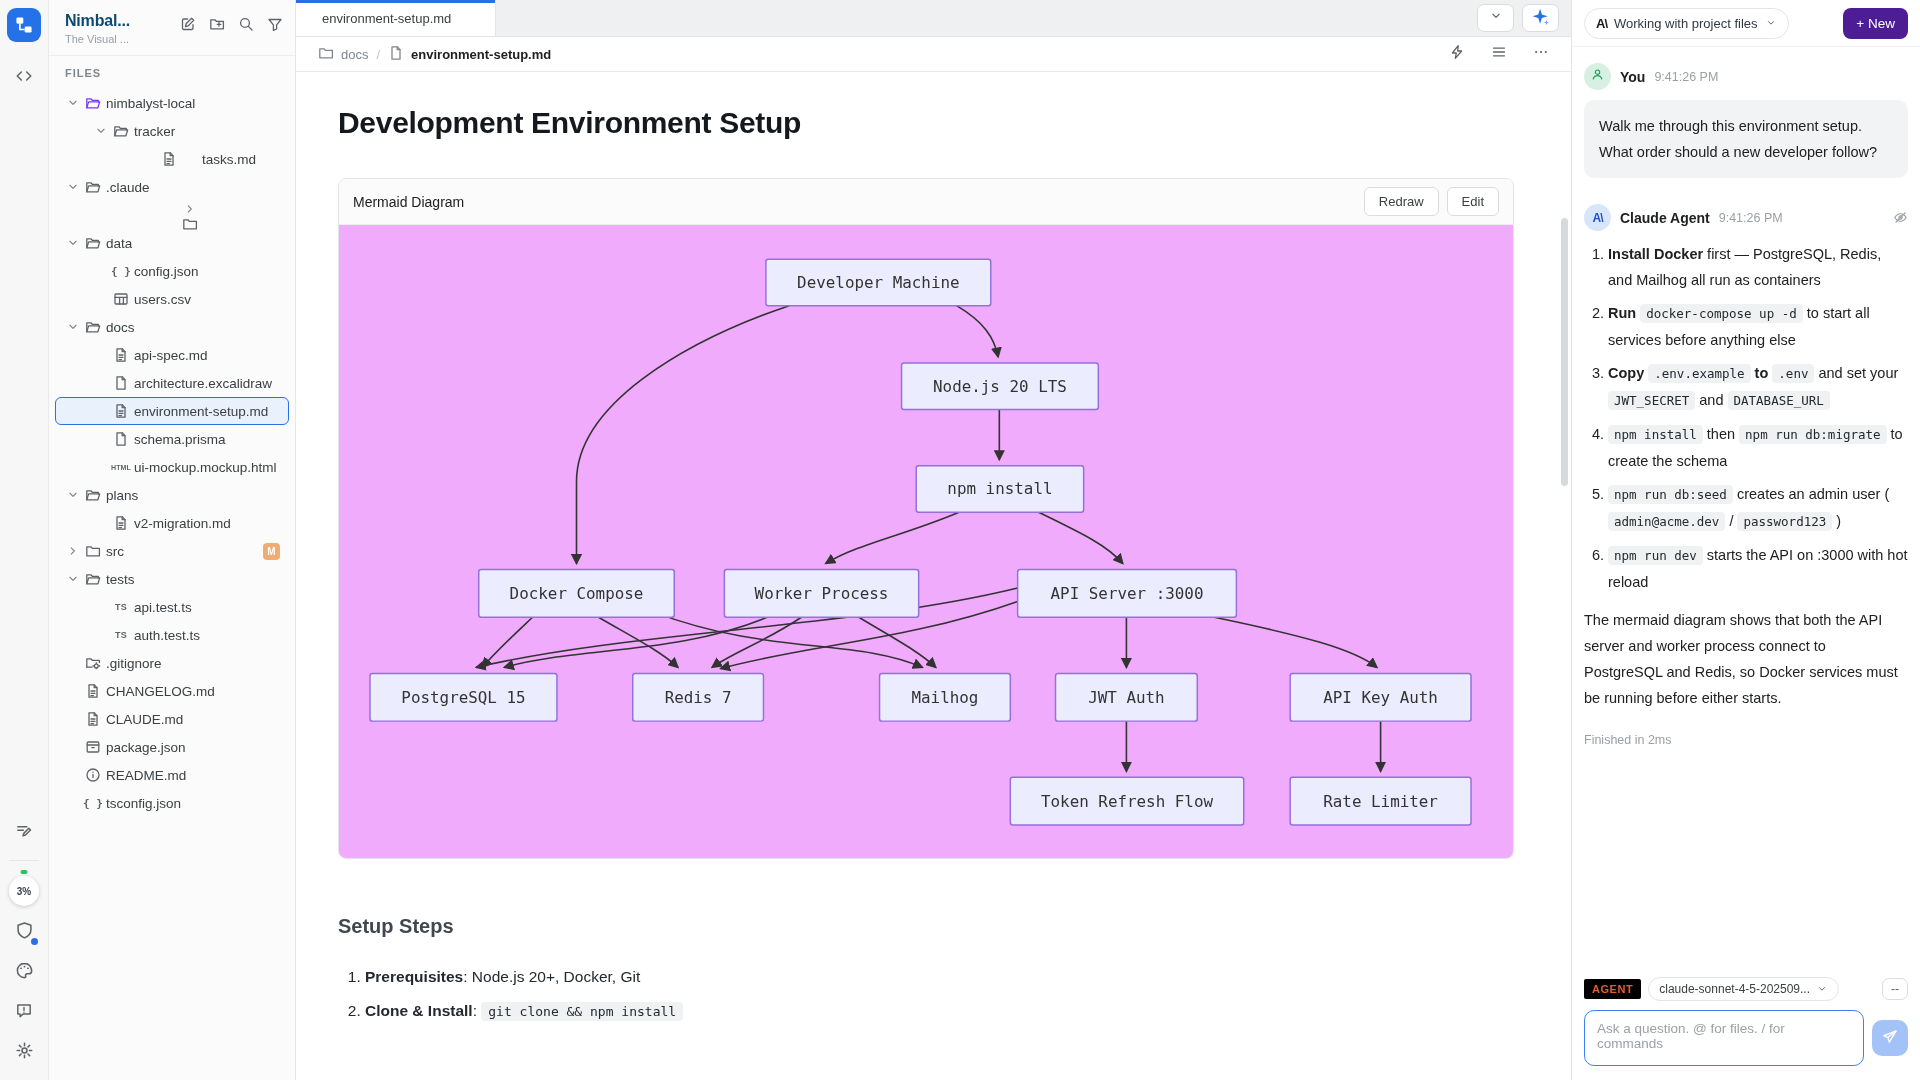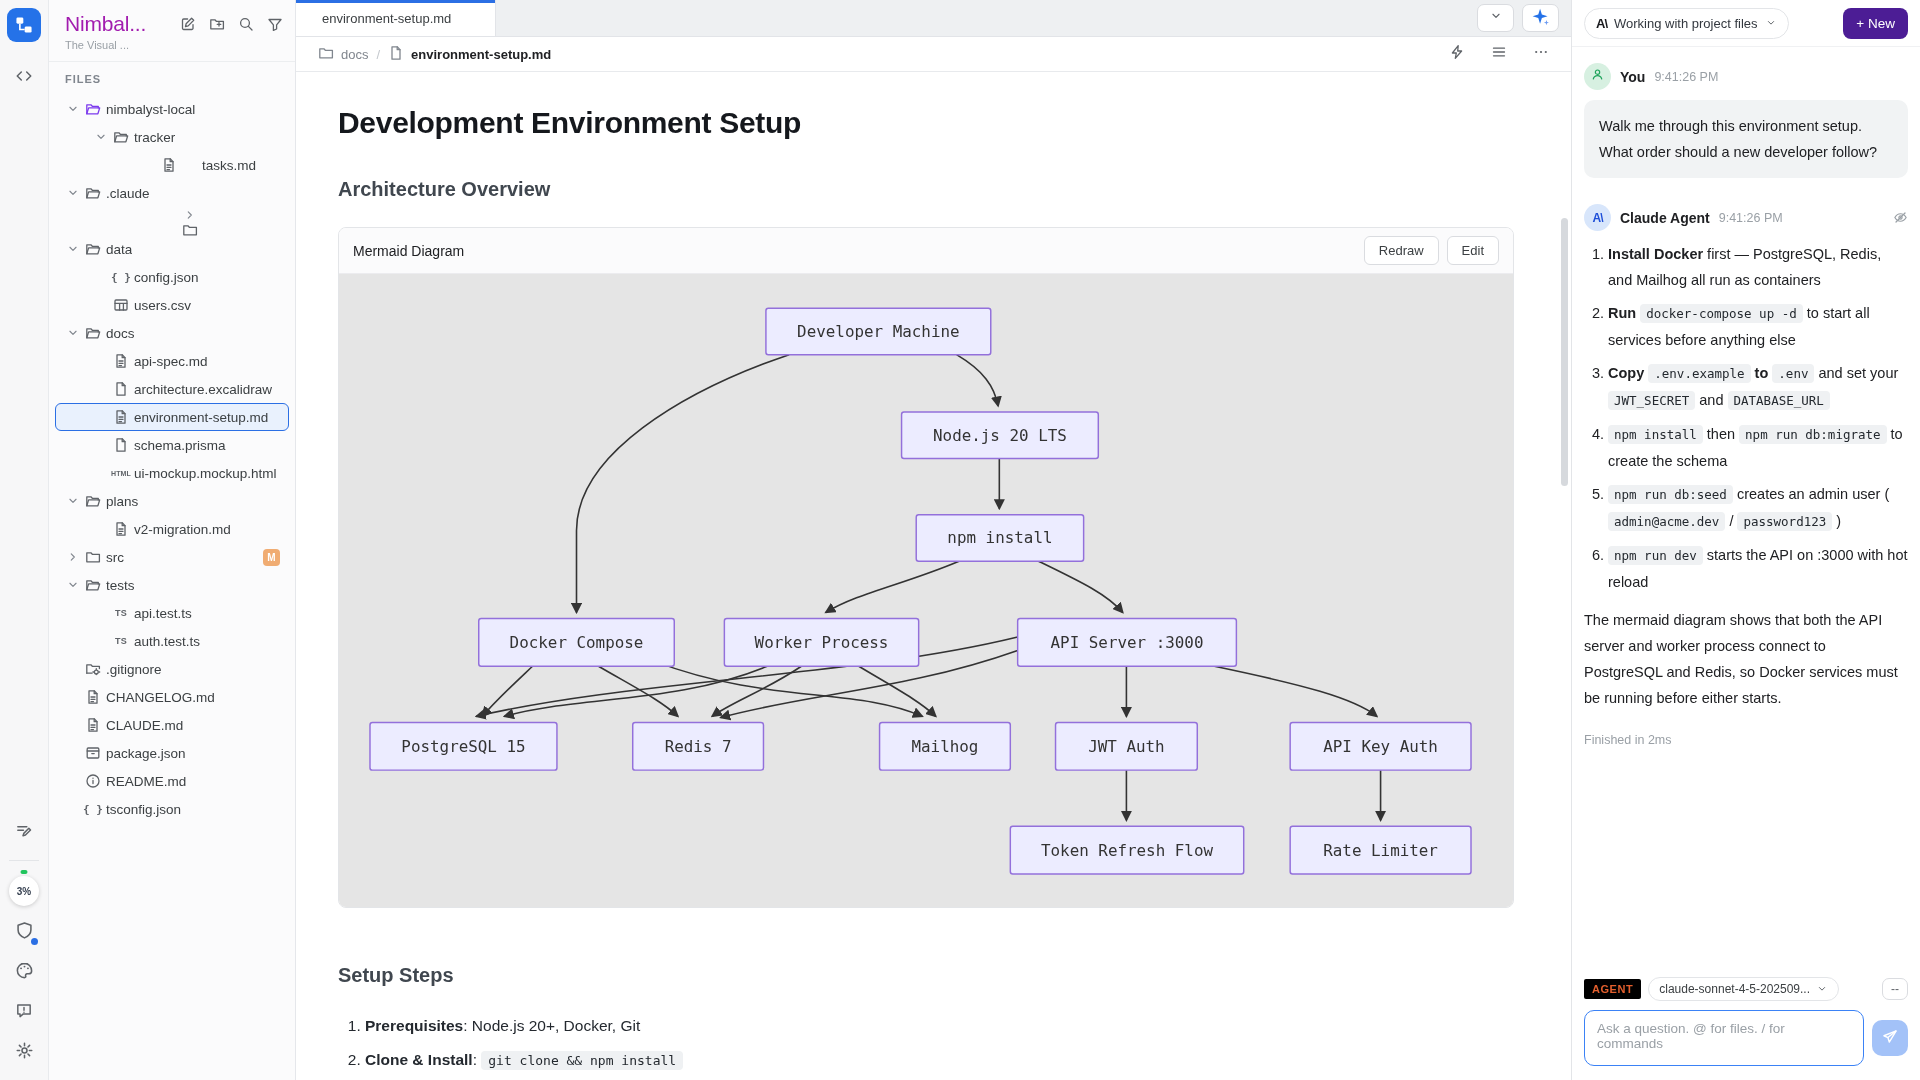--- a/index.html
+++ b/index.html
@@ -21,21 +21,21 @@
                box-shadow:0 1px 4px rgba(0,0,0,.18);display:flex;align-items:center;
                justify-content:center;font-size:10px;font-weight:700;color:#374151;margin:8px 0 6px}
   .usage-badge::before{content:"";position:absolute;top:-6px;left:50%;transform:translateX(-50%);
                width:7px;height:4px;border-radius:2px;background:#22c55e}
   .blue-dot{position:absolute;right:3px;bottom:2px;width:7px;height:7px;border-radius:50%;background:#2b6fe4}
 
   
   .sidebar{width:247px;flex:none;background:#fbfbfc;border-right:1px solid #e5e7eb;
            display:flex;flex-direction:column;overflow:hidden}
   .sidebar-header{display:flex;align-items:flex-start;padding:12px 12px 10px 16px;gap:6px}
-  .app-title{font-size:21px;font-weight:400;color:#a21caf;letter-spacing:-.2px;white-space:nowrap}
+  .app-title{font-size:16px;font-weight:700;color:#0c4a6e;letter-spacing:-.2px;white-space:nowrap}
   .app-tagline{font-size:11px;color:#9aa0a6;margin-top:3px;white-space:nowrap}
   .header-icons{display:flex;gap:13px;margin-left:auto;padding-top:4px;color:#5f6368;flex:none}
   .files-label{font-size:11px;font-weight:700;color:#80868e;letter-spacing:.09em;
                padding:11px 16px 8px;border-top:1px solid #eceef0}
   .tree{flex:1;overflow:hidden;padding:2px 0}
   .tree-row{display:flex;align-items:center;height:28px;font-size:13.5px;color:#3c4043;
             margin:0 6px;border:1px solid transparent;border-radius:6px;cursor:default}
   .tree-row.selected{background:#e9f1fd;border-color:#2b6fe4}
   .chev{width:18px;display:flex;justify-content:center;align-items:center;color:#80868e;flex:none}
   .t-icon{width:22px;display:flex;justify-content:center;align-items:center;color:#5f6368;flex:none}
@@ -68,21 +68,21 @@
   .doc{flex:1;overflow:hidden;padding:34px 0 0 42px}
   .doc-title{margin:0 0 38px;font-size:30px;font-weight:700;color:#15181d;letter-spacing:-.3px}
   .doc-section{margin:0 0 26px;font-size:20px;font-weight:700;color:#40474f}
   .mermaid-card{width:1176px;border:1px solid #e3e5e8;border-radius:8px;margin-bottom:56px;overflow:hidden}
   .mermaid-header{height:46px;display:flex;align-items:center;padding:0 14px;background:#fbfbfc;
                   border-bottom:1px solid #ececef}
   .mermaid-title{font-size:14px;color:#202124}
   .mermaid-actions{margin-left:auto;display:flex;gap:8px}
   .m-btn{background:#fff;border:1px solid #dadce0;border-radius:6px;padding:6px 14px;
          font-size:13px;color:#3c4043;cursor:pointer}
-  .mermaid-body{height:633px;background:#e5e5e5}
+  .mermaid-body{height:633px;background:#f0abfc}
   .setup-list{margin:0;padding-left:27px;font-size:15.5px;color:#24292f}
   .setup-list li{margin-bottom:9px;line-height:25px}
   .setup-list strong{font-weight:700}
   .setup-list code, .agent-body code{font-family:"DejaVu Sans Mono","Liberation Mono",monospace;
          font-size:13px;background:#eff1f3;color:#24292f;padding:2px 7px;border-radius:4px}
   .editor-scroll-thumb{position:absolute;right:3px;top:218px;width:7px;height:268px;
          border-radius:4px;background:#d6d9dd}
 
   
   .chat{width:349px;flex:none;border-left:1px solid #e3e5e8;display:flex;flex-direction:column;background:#fff}
@@ -546,21 +546,20 @@
         <span><svg width="16" height="16" viewBox="0 0 16 16" stroke="currentColor" fill="none" stroke-width="1.3" stroke-linecap="round" stroke-linejoin="round">
               <circle cx="3.2" cy="8" r="1.1" fill="currentColor" stroke="none"></circle>
               <circle cx="8" cy="8" r="1.1" fill="currentColor" stroke="none"></circle>
               <circle cx="12.8" cy="8" r="1.1" fill="currentColor" stroke="none"></circle>
             </svg></span>
       </div>
     </div>
 
     <div class="doc">
       <h1 class="doc-title">Development Environment Setup</h1>
-      <h2 class="doc-section">Architecture Overview</h2>
 
       <div class="mermaid-card">
         <div class="mermaid-header">
           <span class="mermaid-title">Mermaid Diagram</span>
           <div class="mermaid-actions">
             <button class="m-btn">Redraw</button>
             <button class="m-btn">Edit</button>
           </div>
         </div>
         <div class="mermaid-body">

